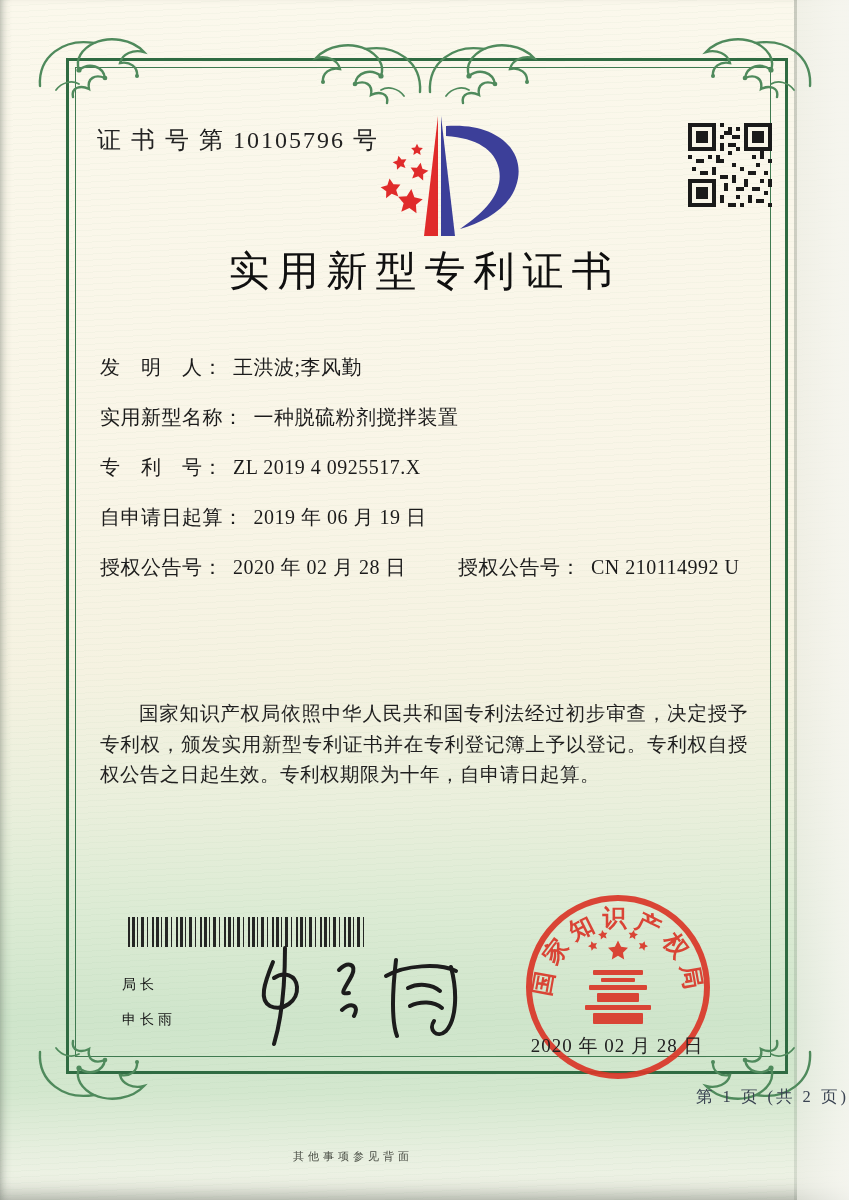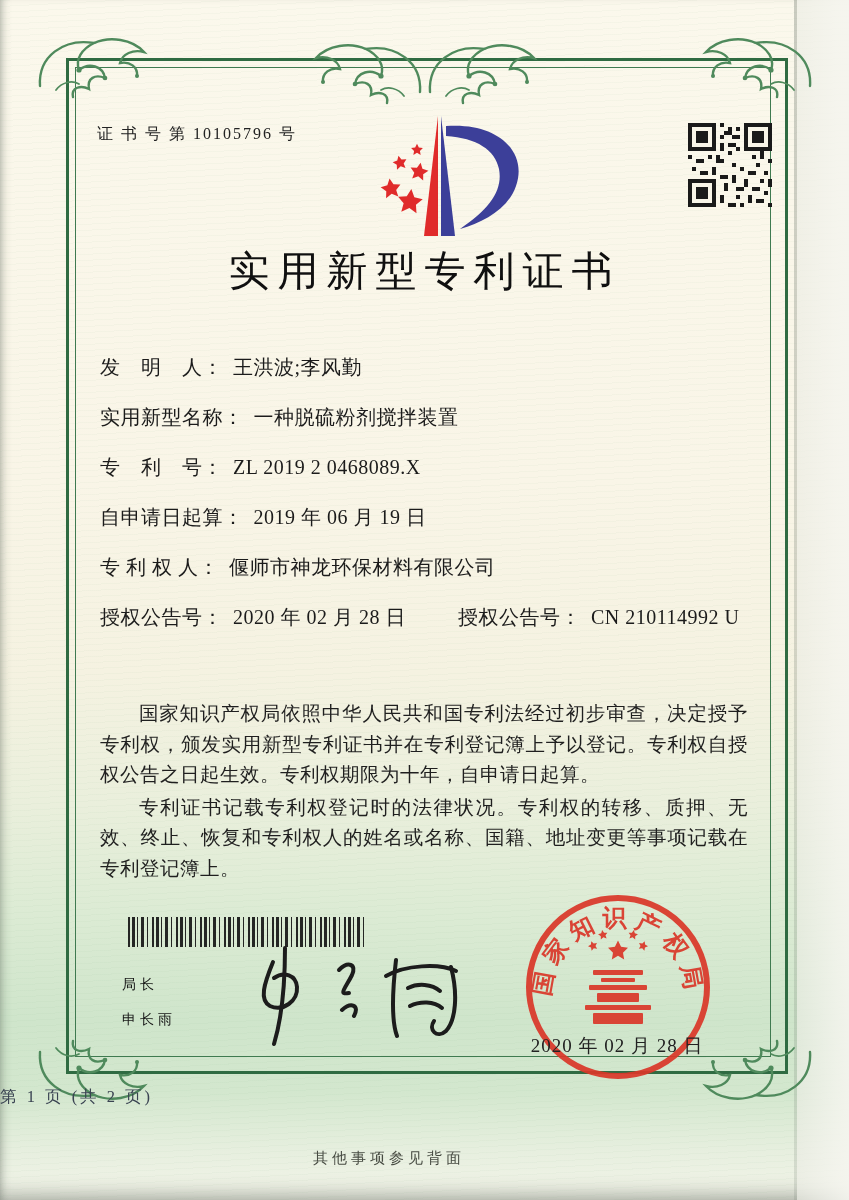--- a/index.html
+++ b/index.html
@@ -8,38 +8,38 @@
     font-family:"Liberation Serif","DejaVu Serif",serif;color:#1c1c1c;
     background:linear-gradient(180deg,#fbf8ec 0%,#f9f5e7 40%,#f5f2e1 56%,#eaefdc 67%,#dcebd4 76%,#cfe5cb 85%,#d3e7ce 91%,#e7efdf 96%,#f3f4e9 100%);
     box-shadow:inset 0 -14px 18px -8px rgba(90,100,90,.45), inset 6px 0 10px -6px rgba(80,90,80,.5);
   }
   .waves{position:absolute;inset:0;pointer-events:none;opacity:.45;
     background:repeating-linear-gradient(177deg,rgba(120,170,125,.10) 0 1px,rgba(255,255,255,0) 1px 6px);}
   .crease{position:absolute;top:0;bottom:0;left:794px;width:3px;background:linear-gradient(180deg,rgba(110,120,110,.35),rgba(110,120,110,.18));}
   .edge-right{position:absolute;top:0;bottom:0;left:797px;right:0;background:linear-gradient(90deg,rgba(235,236,228,.65),rgba(246,246,240,.9));}
   .frame-outer{position:absolute;left:66px;top:58px;width:716px;height:1010px;border:3px solid #2f6b42;}
   .frame-inner{position:absolute;left:75px;top:67px;width:694px;height:988px;border:1px solid #3f7a50;}
-  .cert-no{position:absolute;left:97px;top:124px;font-size:16px;letter-spacing:2px;color:#222;}
+  .cert-no{position:absolute;left:97px;top:124px;font-size:24px;letter-spacing:2px;color:#222;}
   .title{position:absolute;left:0;width:849px;top:244px;text-align:center;font-size:41px;font-weight:400;letter-spacing:8px;color:#101010;}
   .fields{position:absolute;left:100px;top:354px;width:680px;}
   .frow{position:relative;height:50px;font-size:20px;letter-spacing:.5px;white-space:nowrap;}
   .flabel{display:inline-block;color:#1b1b1b;}
   .fvalue{margin-left:10px;color:#1b1b1b;}
   .pair2{position:absolute;left:358px;top:0;text-align:right;}
   .paras{position:absolute;left:100px;top:699px;width:664px;font-size:19.5px;line-height:30.5px;letter-spacing:.5px;text-align:justify;color:#1f1f1f;}
   .paras p{margin:0 16px 2px 0;text-indent:2em;}
   .barcode{position:absolute;left:128px;top:917px;width:238px;height:30px;opacity:.92;
     background:repeating-linear-gradient(90deg,#151515 0 2px,rgba(0,0,0,0) 2px 4px,#151515 4px 7px,rgba(0,0,0,0) 7px 9px,#151515 9px 10px,rgba(0,0,0,0) 10px 13px,#151515 13px 16px,rgba(0,0,0,0) 16px 19px,#151515 19px 20px,rgba(0,0,0,0) 20px 24px);}
   .officer{position:absolute;left:122px;top:976px;font-size:14px;letter-spacing:4px;color:#161616;}
   .officer div{margin-bottom:17px;}
   .signature{position:absolute;left:243px;top:942px;}
   .seal{position:absolute;left:522px;top:891px;}
   .seal-date{position:absolute;left:512px;top:1033px;width:210px;text-align:center;font-size:19px;letter-spacing:1px;color:#222;z-index:5;}
-  .page-num{position:absolute;left:0;width:849px;top:1086px;text-align:left;font-size:16.5px;letter-spacing:3px;color:#3a4352;}
-  .back-note{position:absolute;left:0;width:706px;top:1149px;text-align:center;font-size:15px;letter-spacing:4px;color:#474b42;padding-left:36px;}
+  .page-num{position:absolute;left:0;width:849px;top:1086px;text-align:right;font-size:16.5px;letter-spacing:3px;color:#3a4352;}
+  .back-note{position:absolute;left:0;width:706px;top:1149px;text-align:center;font-size:11px;letter-spacing:4px;color:#474b42;}
   .logo{position:absolute;left:362px;top:108px;}
   .qr{position:absolute;left:688px;top:123px;}
   .orn{position:absolute;pointer-events:none;}
   .hidden-defs{position:absolute;width:0;height:0;overflow:hidden;}
 </style>
 </head>
 <body>
 
 <div class="page">
 
@@ -163,39 +163,35 @@
   <div class="title">实用新型专利证书</div>
 
   <div class="fields">
     <div class="frow">
       <span class="flabel">发　明　人：</span><span class="fvalue">王洪波;李风勤</span>
     </div>
     <div class="frow">
       <span class="flabel">实用新型名称：</span><span class="fvalue">一种脱硫粉剂搅拌装置</span>
     </div>
     <div class="frow">
-      <span class="flabel">专　利　号：</span><span class="fvalue">ZL 2019 2 0468089.X</span>
+      <span class="flabel">专　利　号：</span><span class="fvalue">ZL 2019 4 0925517.X</span>
     </div>
     <div class="frow">
       <span class="flabel">自申请日起算：</span><span class="fvalue">2019 年 06 月 19 日</span>
-    </div>
-    <div class="frow">
-      <span class="flabel">专 利 权 人：</span><span class="fvalue">偃师市神龙环保材料有限公司</span>
     </div>
     <div class="frow">
       <span class="flabel">授权公告号：</span><span class="fvalue">2020 年 02 月 28 日</span>
       <span class="pair2">
         <span class="flabel">授权公告号：</span><span class="fvalue">CN 210114992 U</span>
       </span>
     </div>
   </div>
 
   <div class="paras">
     <p>国家知识产权局依照中华人民共和国专利法经过初步审查，决定授予专利权，颁发实用新型专利证书并在专利登记簿上予以登记。专利权自授权公告之日起生效。专利权期限为十年，自申请日起算。</p>
-    <p>专利证书记载专利权登记时的法律状况。专利权的转移、质押、无效、终止、恢复和专利权人的姓名或名称、国籍、地址变更等事项记载在专利登记簿上。</p>
   </div>
 
   <div class="barcode"></div>
 
   <div class="officer">
     <div>局长</div>
     <div>申长雨</div>
   </div>
 
   <svg class="signature" width="232" height="108" viewBox="0 0 232 108">

